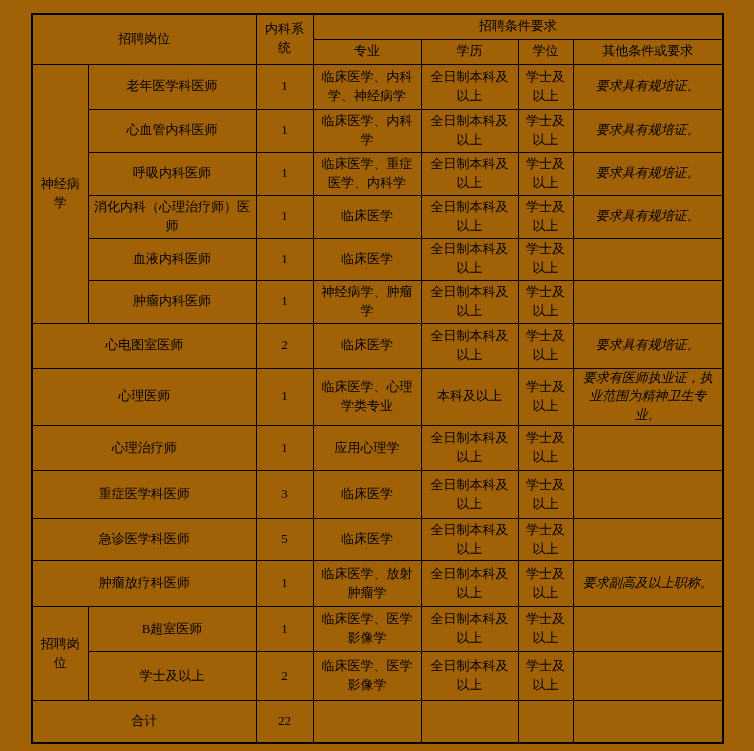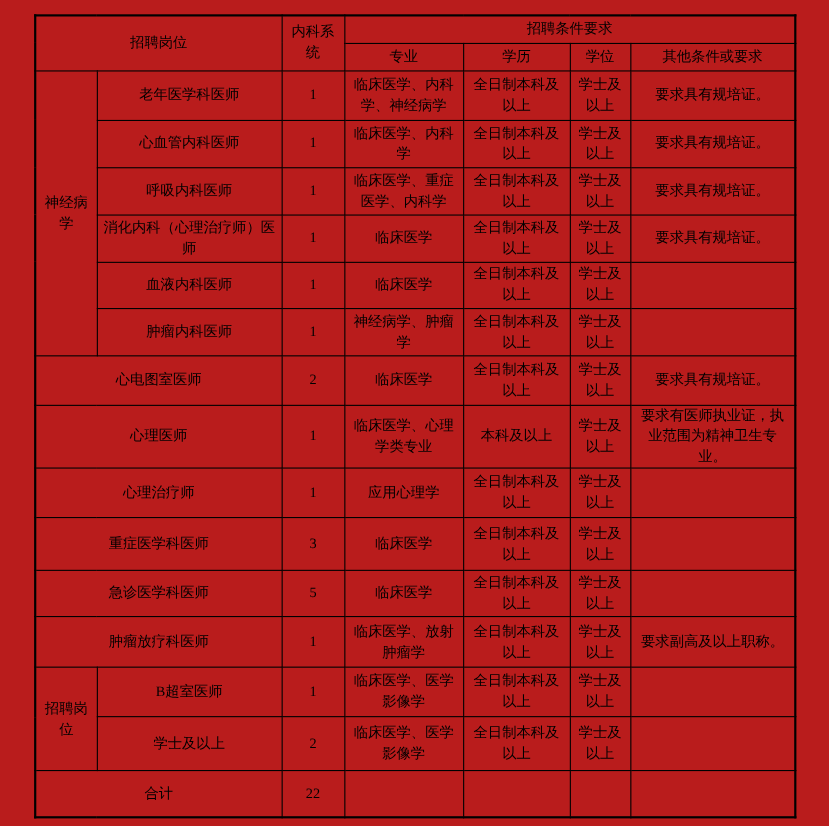--- a/index.html
+++ b/index.html
@@ -6,21 +6,21 @@
     margin: 0;
     padding: 0;
     background: #ffffff;
     font-family: "Liberation Serif", "DejaVu Serif", serif;
     color: #000000;
   }
   .page {
     position: relative;
     width: 754px;
     height: 751px;
-    background: #b91c1c;
+    background: #a16207;
     overflow: hidden;
   }
   table.recruit {
     position: absolute;
     left: 31px;
     top: 13px;
     width: 691px;
     border-collapse: collapse;
     table-layout: fixed;
     border: 2px solid #000000;
@@ -57,20 +57,21 @@
   }
   td.education-cell {
     padding: 0 4px;
   }
   td.degree-cell {
     padding: 0 1px;
   }
   td.other-cell {
     text-align: left;
     padding: 0 2px;
+    font-style: italic;
   }
   td.total-label-cell {
     font-weight: normal;
   }
 </style>
 </head>
 <body>
 
 <div class="page">
   <table class="recruit">

